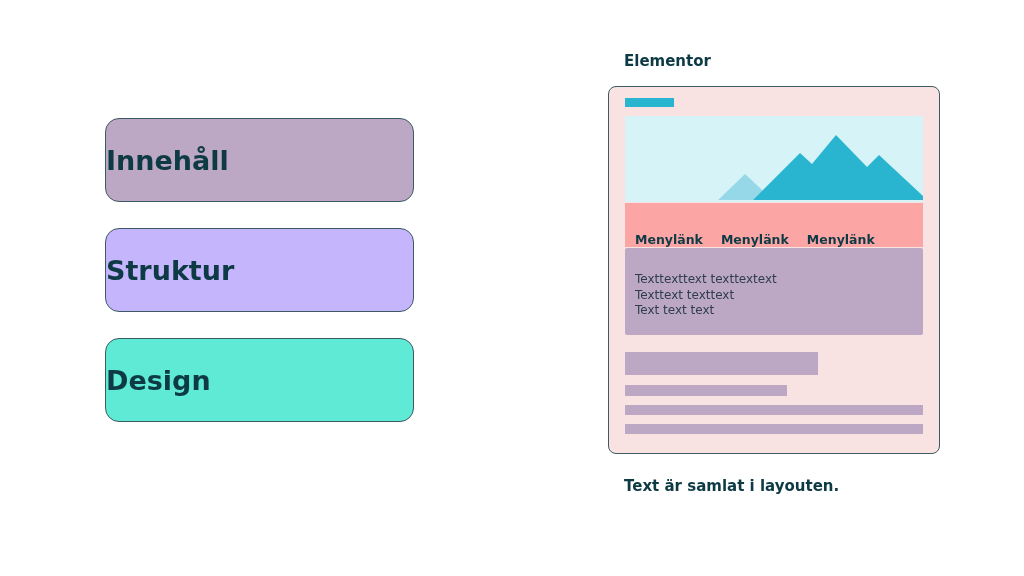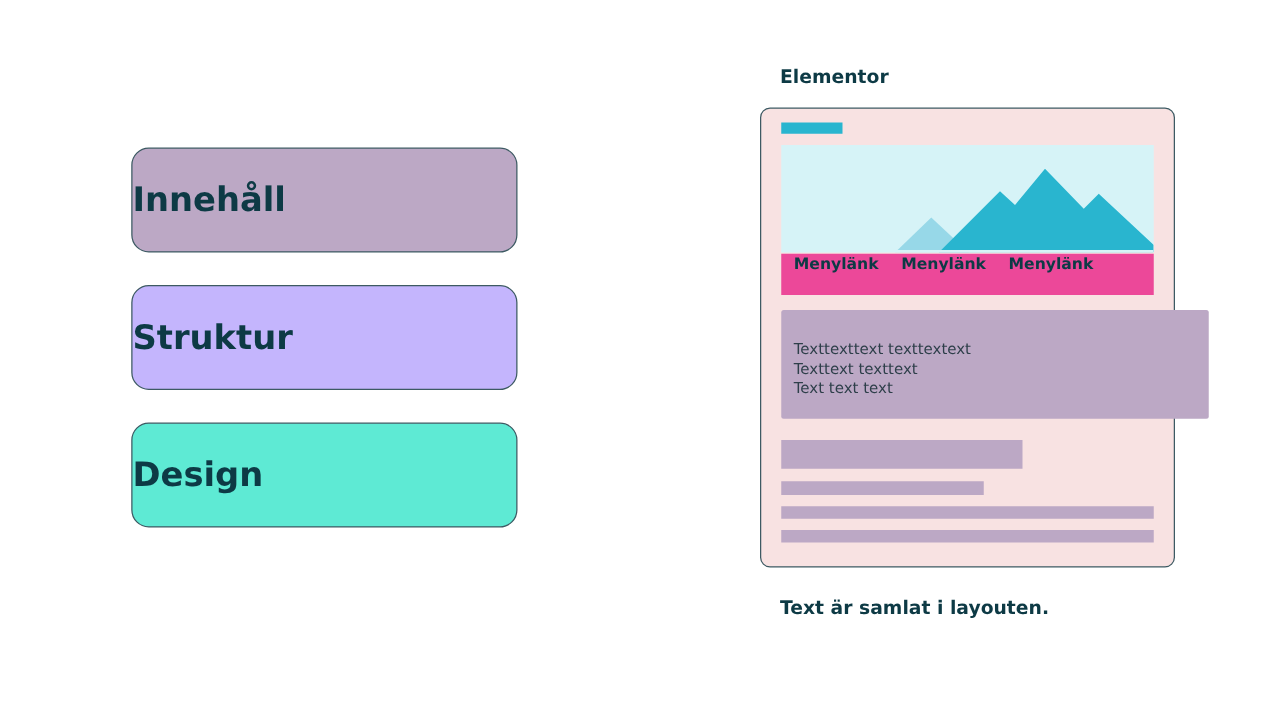--- a/index.html
+++ b/index.html
@@ -5,24 +5,24 @@
   html, body { margin:0; padding:0; }
   body { width:1024px; height:576px; background:#ffffff; position:relative; overflow:hidden;
          font-family:"DejaVu Sans", sans-serif; color:#0d3a45; }
   .box { position:absolute; left:73px; width:309px; height:84px; border:1.5px solid #3d5a63;
          border-radius:14px; box-sizing:border-box; display:flex; align-items:center; justify-content:flex-start;
          font-weight:bold; font-size:27px; color:#0d3a45;margin-left:32px; }
   .caption { position:absolute; font-weight:bold; font-size:15px; line-height:25px; color:#0d3a45; }
   .frame { position:absolute; left:608px; top:86px; width:332px; height:368px; background:#f8e2e2;
            border:1.5px solid #3d5a63; border-radius:8px; box-sizing:border-box; }
   .abs { position:absolute; }
-  .menu { position:absolute; left:16px; top:116px; width:298px; height:33px; background:#ec4899;
-          display:flex; align-items:flex-start; gap:18px; padding-left:10px; box-sizing:border-box; }
+  .menu { position:absolute; left:16px; top:116px; width:298px; height:44px; background:#fca5a5;
+          display:flex; align-items:flex-end; gap:18px; padding-left:10px; box-sizing:border-box; }
   .menu span { font-weight:bold; font-size:12.5px; color:#0d3a45; }
-  .textblock { position:absolute; left:16px; top:161px; width:342px; height:87px; background:#bca8c5; border-radius:2px; }
+  .textblock { position:absolute; left:16px; top:161px; width:298px; height:87px; background:#bca8c5; border-radius:2px; }
   .textblock div { font-size:12px; line-height:15.5px; color:#2e3f4a; }
   .bar { position:absolute; background:#bca8c5; }
 </style>
 </head>
 <body>
 
 <div class="box" style="top:118px;background:#bca8c5;">
   <span>Innehåll</span>
 </div>
 <div class="box" style="top:228px;background:#c4b5fd;">

